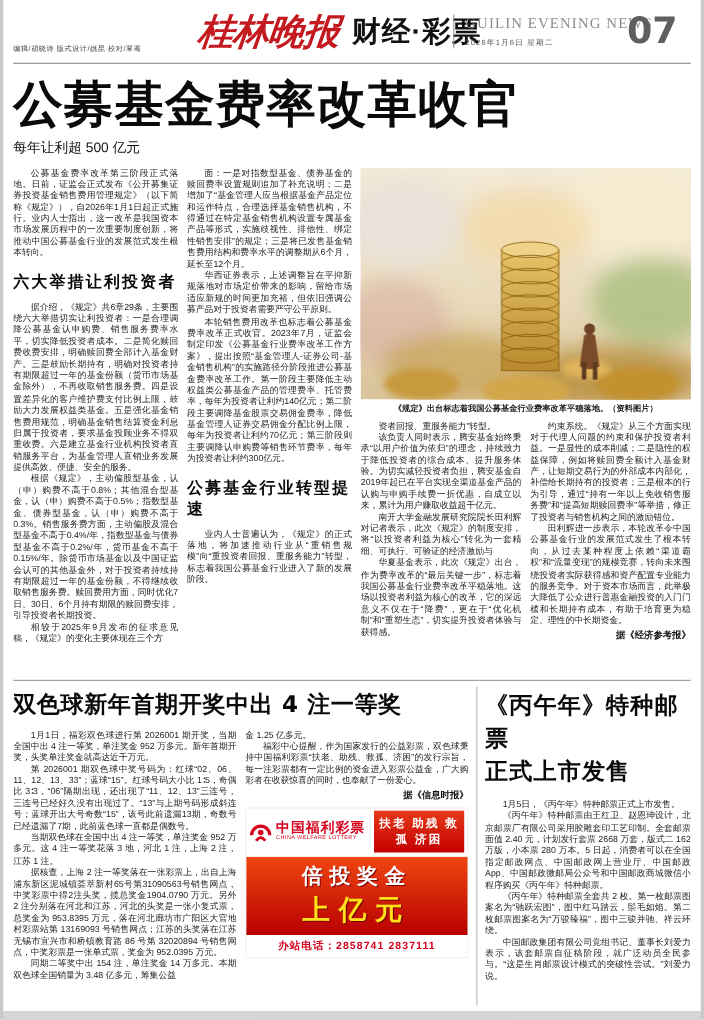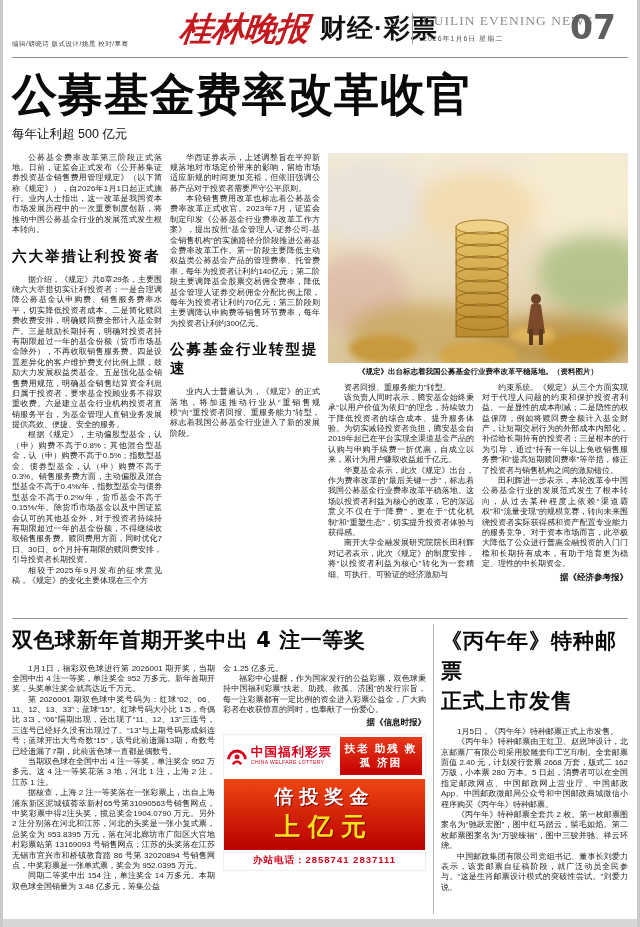--- a/index.html
+++ b/index.html
@@ -94,20 +94,21 @@
 
       <div class="col">
         <p class="body-text">公募基金费率改革第三阶段正式落地。日前，证监会正式发布《公开募集证券投资基金销售费用管理规定》（以下简称《规定》），自2026年1月1日起正式施行。业内人士指出，这一改革是我国资本市场发展历程中的一次重要制度创新，将推动中国公募基金行业的发展范式发生根本转向。</p>
         <h2 class="col-subhead">六大举措让利投资者</h2>
         <p class="body-text">据介绍，《规定》共6章29条，主要围绕六大举措切实让利投资者：一是合理调降公募基金认申购费、销售服务费率水平，切实降低投资者成本。二是简化赎回费收费安排，明确赎回费全部计入基金财产。三是鼓励长期持有，明确对投资者持有期限超过一年的基金份额（货币市场基金除外），不再收取销售服务费。四是设置差异化的客户维护费支付比例上限，鼓励大力发展权益类基金。五是强化基金销售费用规范，明确基金销售结算资金利息归属于投资者，要求基金投顾业务不得双重收费。六是建立基金行业机构投资者直销服务平台，为基金管理人直销业务发展提供高效、便捷、安全的服务。</p>
         <p class="body-text">根据《规定》，主动偏股型基金，认（申）购费不高于0.8%；其他混合型基金，认（申）购费不高于0.5%；指数型基金、债券型基金，认（申）购费不高于0.3%。销售服务费方面，主动偏股及混合型基金不高于0.4%/年，指数型基金与债券型基金不高于0.2%/年，货币基金不高于0.15%/年。除货币市场基金以及中国证监会认可的其他基金外，对于投资者持续持有期限超过一年的基金份额，不得继续收取销售服务费。赎回费用方面，同时优化7日、30日、6个月持有期限的赎回费安排，引导投资者长期投资。</p>
         <p class="body-text">相较于2025年9月发布的征求意见稿，《规定》的变化主要体现在三个方</p>
       </div>
 
       <div class="col">
+        <p class="body-text">面：一是对指数型基金、债券基金的赎回费率设置规则追加了补充说明；二是增加了“基金管理人应当根据基金产品定位和运作特点，合理选择基金销售机构，不得通过在特定基金销售机构设置专属基金产品等形式，实施歧视性、排他性、绑定性销售安排”的规定；三是将已发售基金销售费用结构和费率水平的调整期从6个月，延长至12个月。</p>
         <p class="body-text">华西证券表示，上述调整旨在平抑新规落地对市场定价带来的影响，留给市场适应新规的时间更加充裕，但依旧强调公募产品对于投资者需要严守公平原则。</p>
         <p class="body-text">本轮销售费用改革也标志着公募基金费率改革正式收官。2023年7月，证监会制定印发《公募基金行业费率改革工作方案》，提出按照“基金管理人-证券公司-基金销售机构”的实施路径分阶段推进公募基金费率改革工作。第一阶段主要降低主动权益类公募基金产品的管理费率、托管费率，每年为投资者让利约140亿元；第二阶段主要调降基金股票交易佣金费率，降低基金管理人证券交易佣金分配比例上限，每年为投资者让利约70亿元；第三阶段则主要调降认申购费等销售环节费率，每年为投资者让利约300亿元。</p>
         <h2 class="col-subhead">公募基金行业转型提速</h2>
         <p class="body-text">业内人士普遍认为，《规定》的正式落地，将加速推动行业从“重销售规模”向“重投资者回报、重服务能力”转型，标志着我国公募基金行业进入了新的发展阶段。</p>
       </div>
 
       <div class="right-wrap">
         <div class="photo">
           <svg viewBox="0 0 300 210" preserveAspectRatio="none">
             <defs>
@@ -161,22 +162,22 @@
               <rect x="201" y="176" width="4" height="16" fill="#5c3a20"></rect>
               <rect x="211" y="176" width="4" height="16" fill="#5c3a20"></rect>
             </g>
           </svg>
         </div>
         <div class="photo-caption">《规定》出台标志着我国公募基金行业费率改革平稳落地。（资料图片）</div>
         <div class="sub-columns">
           <div class="col">
             <p class="body-text">资者回报、重服务能力”转型。</p>
             <p class="body-text">该负责人同时表示，腾安基金始终秉承“以用户价值为依归”的理念，持续致力于降低投资者的综合成本、提升服务体验。为切实减轻投资者负担，腾安基金自2019年起已在平台实现全渠道基金产品的认购与申购手续费一折优惠，自成立以来，累计为用户赚取收益超千亿元。</p>
+            <p class="body-text">南开大学金融发展研究院院长田利辉对记者表示，此次《规定》的制度安排，将“以投资者利益为核心”转化为一套精细、可执行、可验证的经济激励与</p>
             <p class="body-text">华夏基金表示，此次《规定》出台，作为费率改革的“最后关键一步”，标志着我国公募基金行业费率改革平稳落地。这场以投资者利益为核心的改革，它的深远意义不仅在于“降费”，更在于“优化机制”和“重塑生态”，切实提升投资者体验与获得感。</p>
-            <p class="body-text">南开大学金融发展研究院院长田利辉对记者表示，此次《规定》的制度安排，将“以投资者利益为核心”转化为一套精细、可执行、可验证的经济激励与</p>
           </div>
           <div class="col">
             <p class="body-text">约束系统。《规定》从三个方面实现对于代理人问题的约束和保护投资者利益。一是显性的成本削减；二是隐性的权益保障，例如将赎回费全额计入基金财产，让短期交易行为的外部成本内部化，补偿给长期持有的投资者；三是根本的行为引导，通过“持有一年以上免收销售服务费”和“提高短期赎回费率”等举措，修正了投资者与销售机构之间的激励错位。</p>
             <p class="body-text">田利辉进一步表示，本轮改革令中国公募基金行业的发展范式发生了根本转向，从过去某种程度上依赖“渠道霸权”和“流量变现”的规模竞赛，转向未来围绕投资者实际获得感和资产配置专业能力的服务竞争。对于资本市场而言，此举极大降低了公众进行普惠金融投资的入门门槛和长期持有成本，有助于培育更为稳定、理性的中长期资金。</p>
             <p class="body-text byline">据《经济参考报》</p>
           </div>
         </div>
       </div>
 
     </div>

